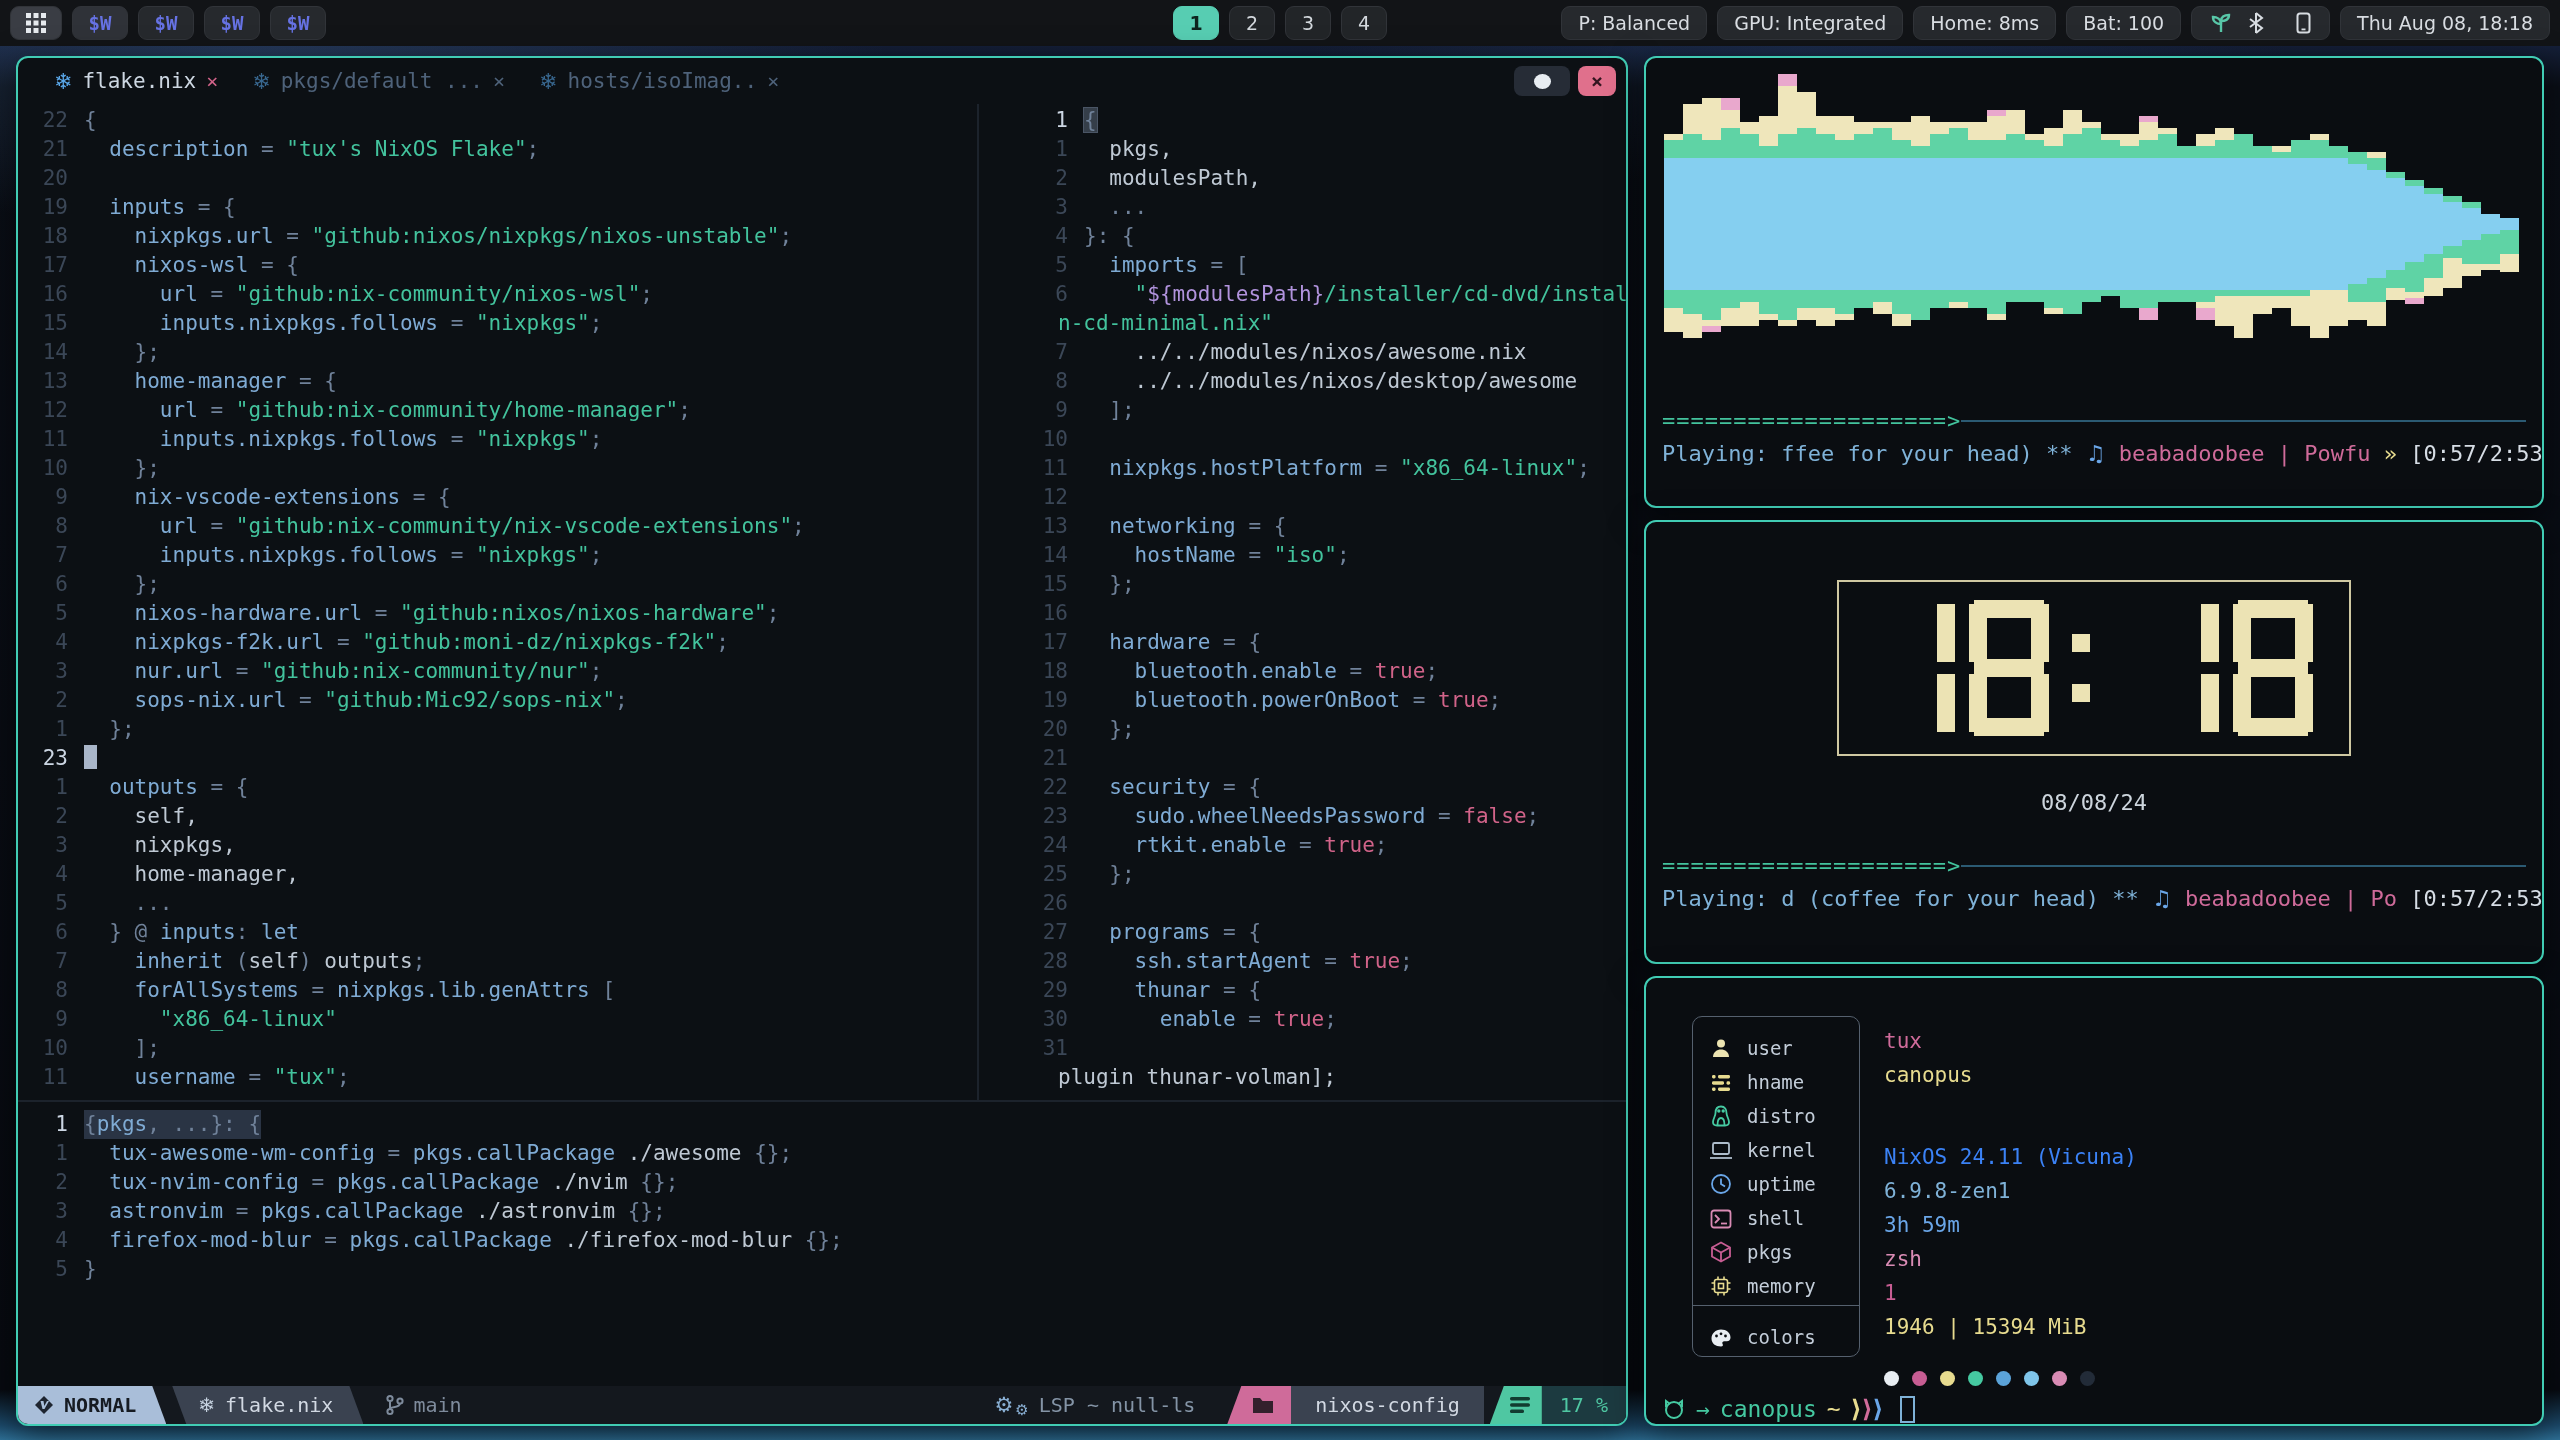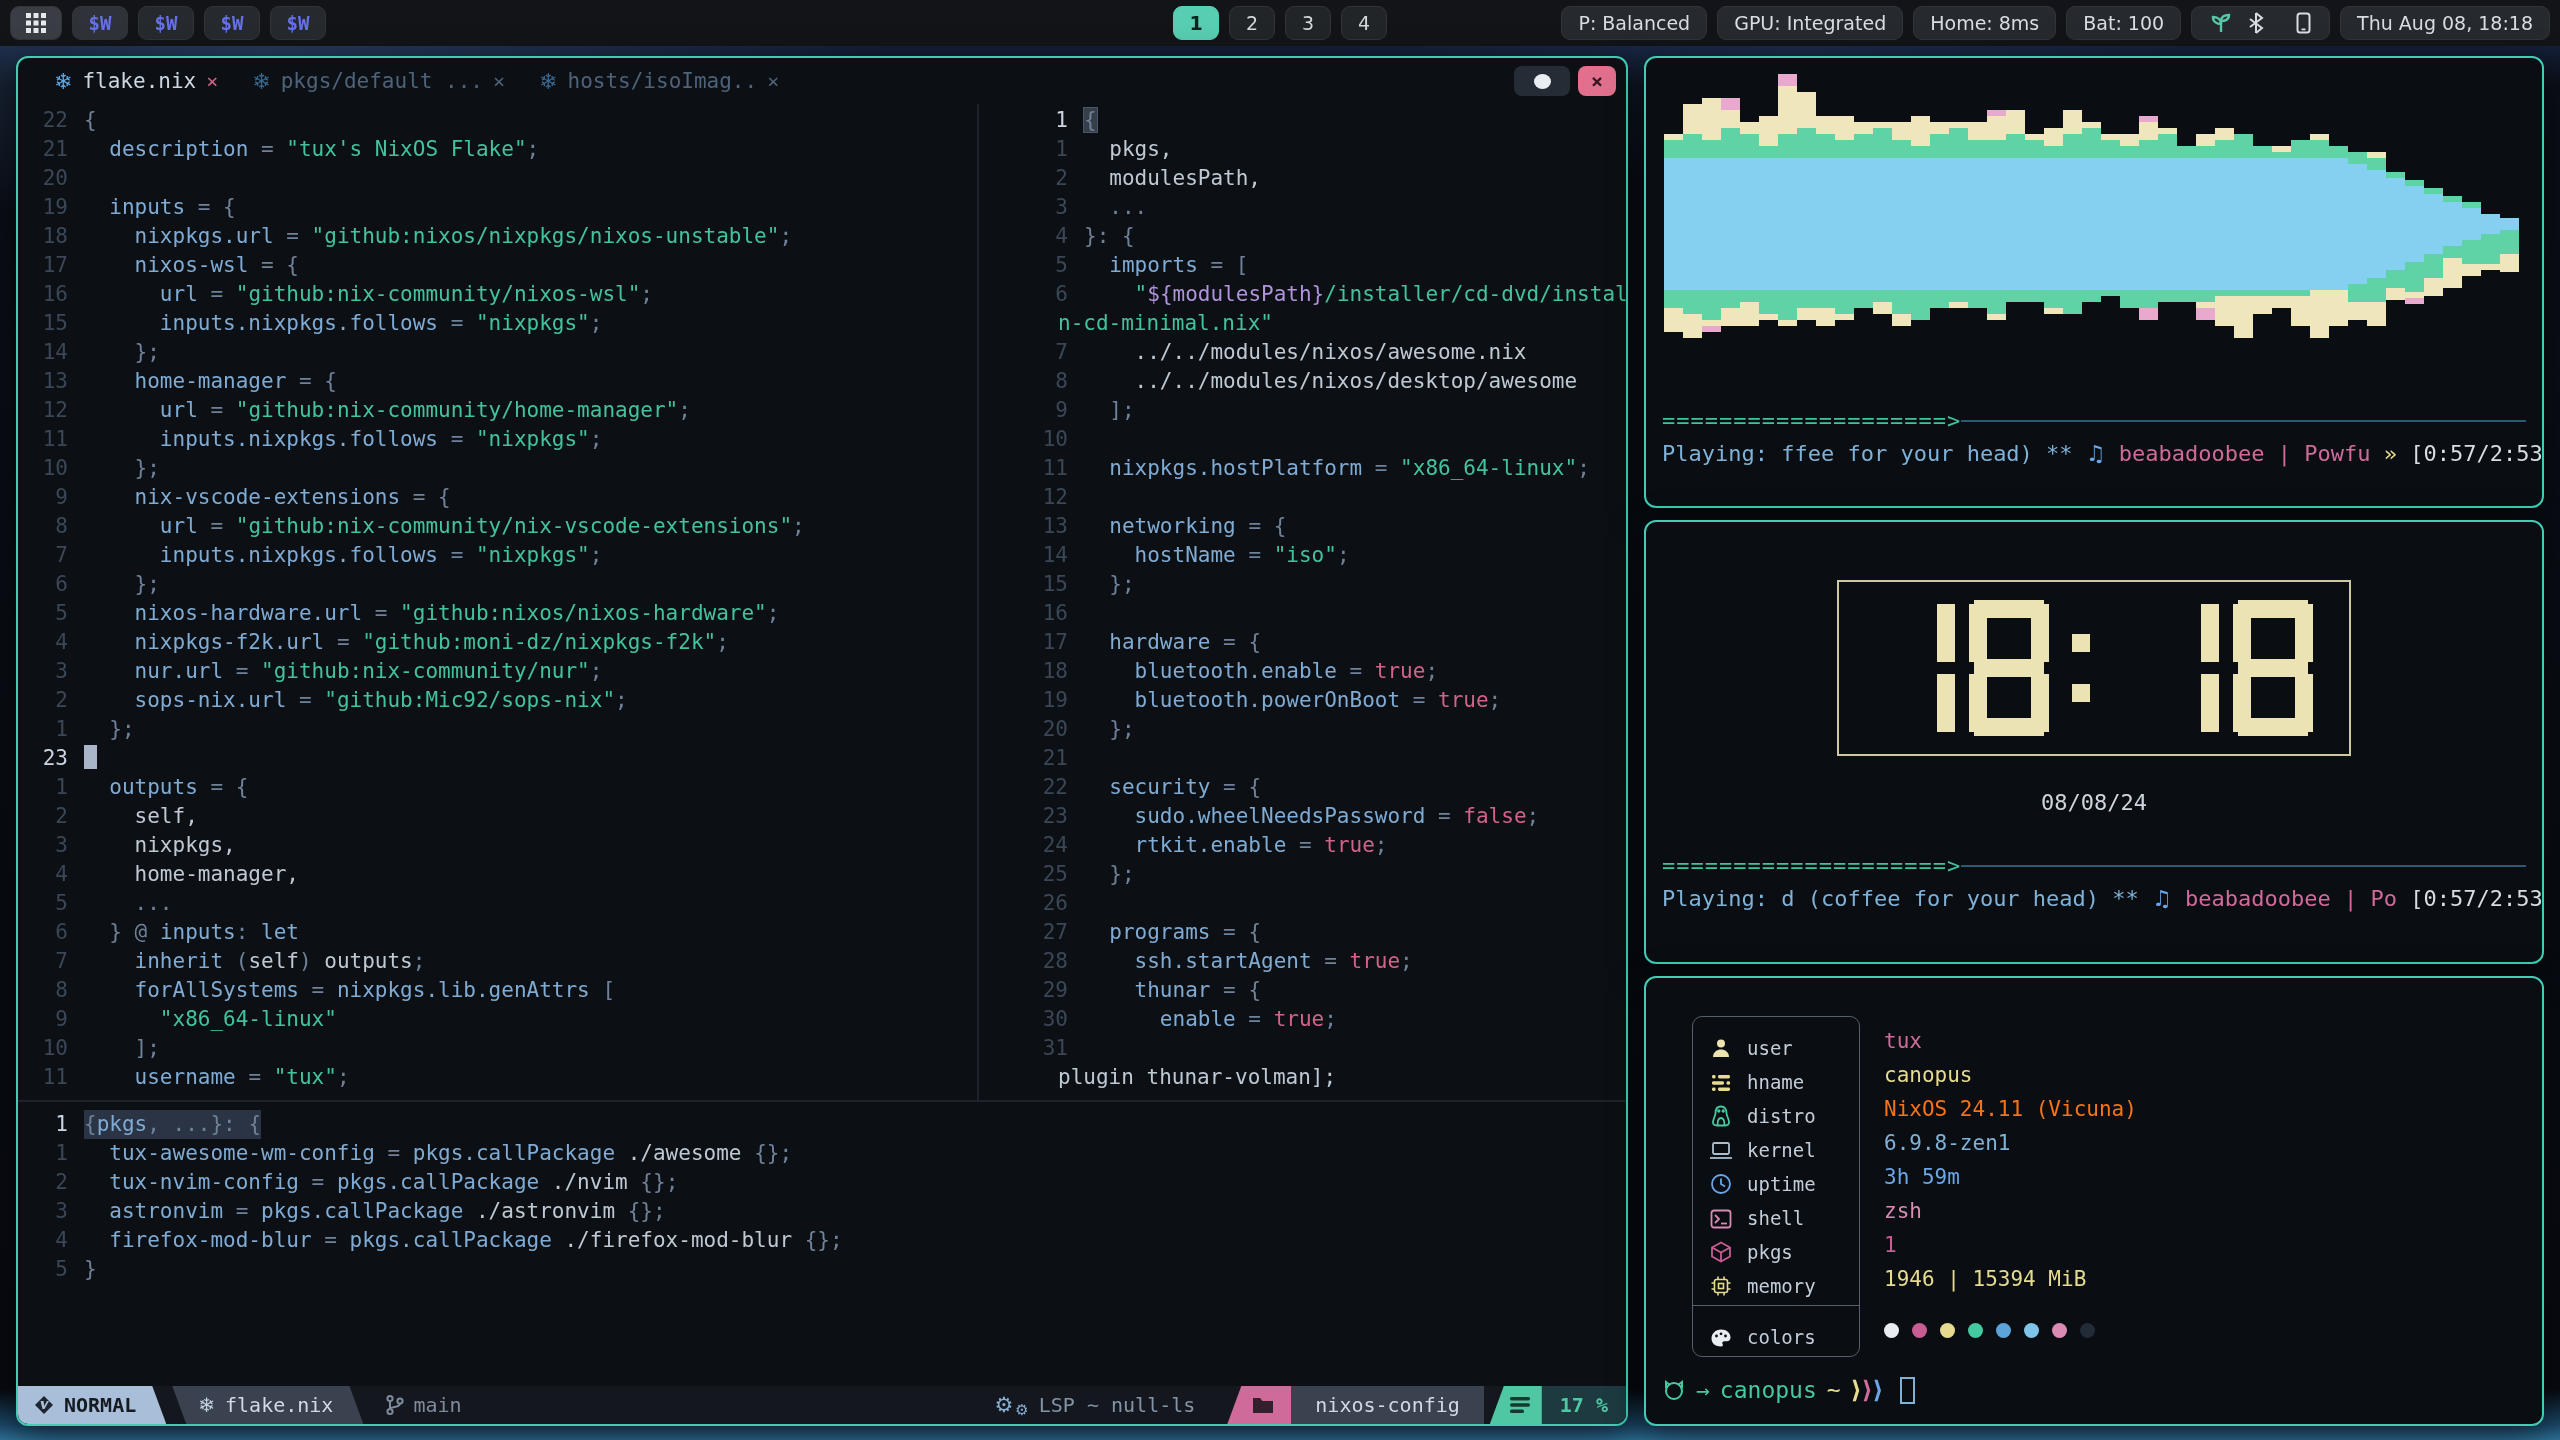--- a/index.html
+++ b/index.html
@@ -85,21 +85,21 @@
   .branch { display:flex; align-items:center; gap:8px; color:#7e8b9c; padding-left:22px; font-weight:normal; }
   .sl-spacer { flex:1; }
   .lsp { display:flex; align-items:center; gap:10px; color:#8494a6; font-weight:normal; padding-right:26px; }
   .lsp .gear { color:#88aed2; font-family:"DejaVu Sans",sans-serif; font-size:21px; }
   .lsp .gear.small { font-size:15px; margin-left:-8px; margin-top:10px; }
   .seg-folder { background:#cf6b9a; padding:0 16px 0 24px; margin-left:6px;
     clip-path:polygon(14px 0, 100% 0, 100% 100%, 0 100%); }
   .seg-proj { background:#3a4250; color:#d2d9e3; padding:0 24px; font-weight:normal; }
   .seg-scrollicon { background:#4fc7a2; padding:0 12px 0 20px; margin-left:6px;
     clip-path:polygon(14px 0, 100% 0, 100% 100%, 0 100%); }
-  .seg-scroll { background:#1c3a40; color:#4fc7a2; padding:0 18px; font-weight:bold; }
+  .seg-scroll { background:#1c3a40; color:#4fc7a2; padding:0 18px; font-weight:normal; }
 
   
   .rule { display:flex; align-items:center; gap:0; margin-top:26px; }
   .rule .eq { color:#43c39d; font-size:22px; letter-spacing:1px; white-space:pre; }
   .rule .ln { flex:1; height:2px; background:#2b5a73; }
   .playing { margin-top:8px; font-size:22px; white-space:pre; }
   .pl-song { color:#7fb2d8; } .pl-note { color:#6aa6e8; font-family:"DejaVu Sans",sans-serif; }
   .pl-artist { color:#cf6b9a; } .pl-arrow { color:#e7db8f; } .pl-time { color:#d6dde5; }
 
   .clock-wrap { text-align:center; margin-top:46px; }
@@ -943,21 +943,21 @@
                   <circle cx="15.5" cy="8" r="1.4"></circle>
                 </g>
               </svg>
             </span>
             <span>colors</span>
           </div>
         </div>
       <div class="fetch-vals" id="fetch-vals">
           <div class="fval" style="color: rgb(207, 107, 154);">tux</div>
           <div class="fval" style="color: rgb(231, 219, 143);">canopus</div>
-          <div class="fval" style="color: #f97316;">NixOS 24.11 (Vicuna)</div>
+          <div class="fval" style="color: #3b82f6; margin-top: 48px;">NixOS 24.11 (Vicuna)</div>
           <div class="fval" style="color: rgb(127, 178, 216);">6.9.8-zen1</div>
           <div class="fval" style="color: rgb(106, 166, 232);">3h 59m</div>
           <div class="fval" style="color: rgb(217, 139, 180);">zsh</div>
           <div class="fval" style="color: rgb(199, 93, 147);">1</div>
           <div class="fval" style="color: rgb(231, 219, 143);">1946 | 15394 MiB</div>
           <div class="fdots">
             <span class="dot" style="background: rgb(232, 237, 242);"></span>
             <span class="dot" style="background: rgb(199, 93, 147);"></span>
             <span class="dot" style="background: rgb(231, 219, 143);"></span>
             <span class="dot" style="background: rgb(69, 201, 161);"></span>

